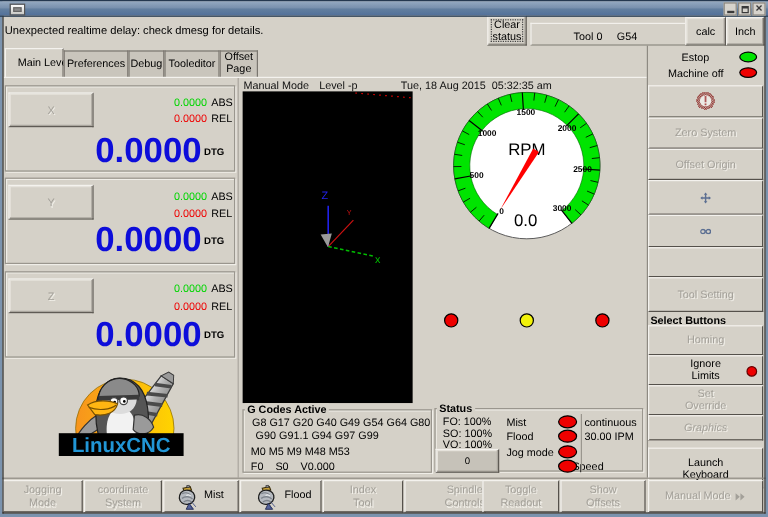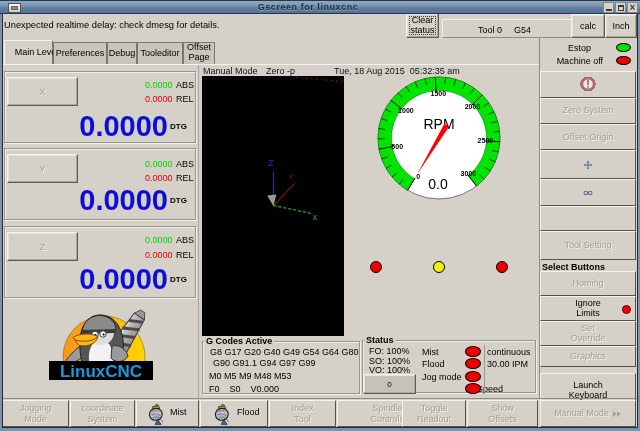--- a/index.html
+++ b/index.html
@@ -20,21 +20,20 @@
 </head>
 <body>
 
 <div class="abs" style="left:0;top:0;width:640px;height:431px;border-left:2px solid #7b93ae;border-right:2px solid #7b93ae;border-bottom:3px solid #7b93ae;z-index:50;pointer-events:none;"></div>
 <div class="abs" style="left:2px;top:13px;width:636px;height:415px;border-left:1px solid #2b2b2b;border-right:1px solid #2b2b2b;border-bottom:1px solid #2b2b2b;z-index:51;pointer-events:none;"></div>
 
 <div class="abs" style="left:0;top:0;width:640px;height:14px;background:linear-gradient(#95aac1 0%, #7991ae 45%, #627f9f 55%, #52709a 100%);border-top:1px solid #24384f;border-bottom:1px solid #24384f;z-index:61;">
   <div class="abs" style="left:8px;top:2px;width:13px;height:10px;background:linear-gradient(#fdfdfd,#c8c8c4);border:1px solid #555;">
     <div class="abs" style="left:2px;top:2px;width:7px;height:4px;background:#8b8b8b;border:1px solid #666;"></div>
   </div>
-  <div class="abs" style="left:0;top:1px;width:616px;text-align:center;font-size:9px;font-weight:bold;letter-spacing:0.55px;color:#1b2b3e;text-shadow:0 1px 0 #8fa5bd;">Gscreen for linuxcnc</div>
   <div class="abs" style="left:603px;top:1px;width:11px;height:11px;background:#d6d3cc;border:1px solid #8a877f;">
       <div class="abs" style="left:2px;top:6px;width:6px;height:2px;background:#3a3a3a;"></div>
     </div>
   <div class="abs" style="left:615px;top:1px;width:11px;height:11px;background:#d6d3cc;border:1px solid #8a877f;">
       <div class="abs" style="left:2px;top:2px;width:6px;height:6px;border:1px solid #3a3a3a;border-top-width:2px;"></div>
     </div>
   <div class="abs" style="left:627px;top:1px;width:11px;height:11px;background:#d6d3cc;border:1px solid #8a877f;">
       <div class="abs ctr" style="left:0;top:0;width:100%;height:100%;font-size:10px;font-weight:bold;color:#3a3a3a;">×</div>
     </div>
 </div>
@@ -142,21 +141,21 @@
   <path d="M66 40 C73 38 80 43 82 50 C78 57 69 57 65 52 Z" fill="#9a9a9a" stroke="#333" stroke-width="1"></path>
   </g>
   </g>
   <rect x="3" y="58" width="104" height="19" fill="#000"></rect>
   <text x="55" y="73.5" text-anchor="middle" font-family="Liberation Sans, sans-serif" font-size="17" font-weight="bold" fill="#2196d6">LinuxCNC</text>
 </svg>
 
 <div class="abs" style="left:198px;top:65px;width:1px;height:333px;background:#aaa69e;"></div>
 
 <div class="abs f9" style="left:203px;top:66px;color:#111;">Manual Mode</div>
-<div class="abs f9" style="left:266px;top:66px;color:#111;">Zero -p</div>
+<div class="abs f9" style="left:266px;top:66px;color:#111;">Level -p</div>
 <div class="abs f9" style="left:334px;top:66px;color:#111;">Tue, 18 Aug 2015&nbsp; 05:32:35 am</div>
 
 <svg class="abs" style="left:202px;top:76px;" width="142" height="260" viewBox="0 0 142 260">
   <rect x="0" y="0" width="142" height="260" fill="#000"></rect>
   <path d="M94 1.5 L141 5.5" stroke="#cc0000" stroke-width="1" stroke-dasharray="1.5 3.5" fill="none"></path>
   <line x1="71.5" y1="129.5" x2="71.5" y2="95.5" stroke="#2222ee" stroke-width="1.3"></line>
   <line x1="71.5" y1="129.5" x2="92.5" y2="107.5" stroke="#cc1111" stroke-width="1"></line>
   <line x1="71.5" y1="129.5" x2="109.5" y2="137.5" stroke="#00bb00" stroke-width="1.3" stroke-dasharray="3 2"></line>
   <text x="66" y="90" fill="#2222ee" font-size="9" font-family="Liberation Sans, sans-serif">Z</text>
   <text x="87" y="103" fill="#cc1111" font-size="6" font-family="Liberation Sans, sans-serif">Y</text>

